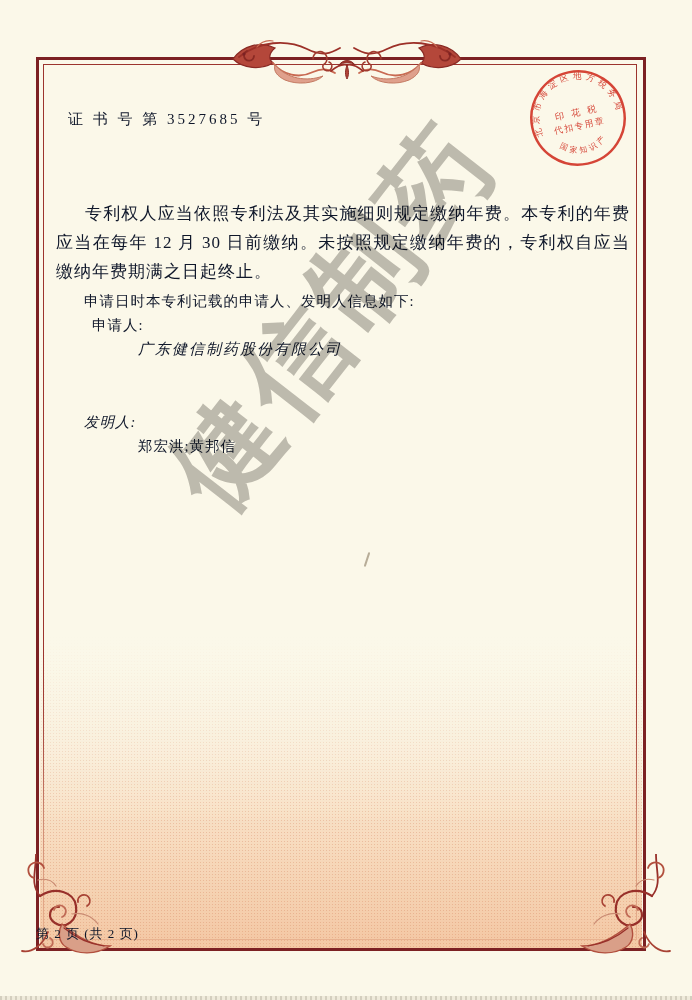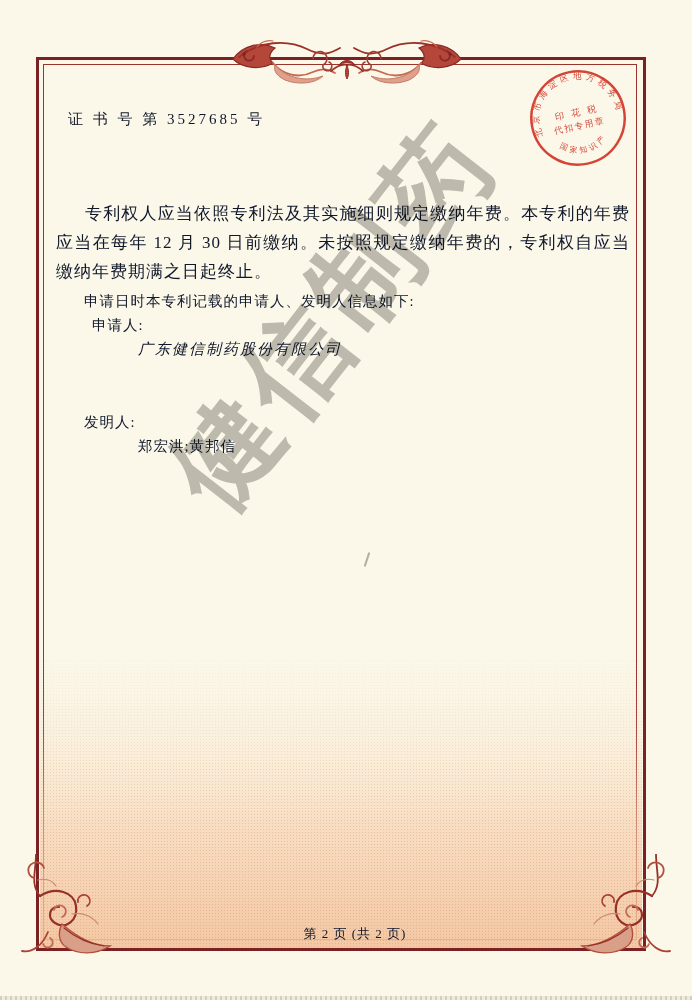--- a/index.html
+++ b/index.html
@@ -34,25 +34,25 @@
   .txt{position:absolute;color:#0f172a;}
   .cert-no{left:68px;top:110px;font-size:15px;letter-spacing:3px;}
   .fee-notice{
     left:56px;top:199px;width:574px;
     font-size:17px;line-height:29px;letter-spacing:1px;
     text-indent:29px;text-align:justify;
   }
   .info-heading{left:84px;top:292px;font-size:14.5px;letter-spacing:1px;}
   .applicant-label{left:84px;top:316px;font-size:14.5px;letter-spacing:1px;margin-left:8px;}
   .applicant-name{left:138px;top:340px;font-size:15px;letter-spacing:2px;font-style:italic;}
-  .inventor-label{left:84px;top:413px;font-size:14.5px;letter-spacing:1px;}
+  .inventor-label{left:84px;top:413px;font-size:14.5px;letter-spacing:1px;font-style:italic;}
   .inventor-names{left:138px;top:437px;font-size:14.5px;letter-spacing:1px;}
   .footer-page{
-    left:36px;top:925px;width:582px;text-align:center;
-    font-size:13px;letter-spacing:1px;z-index:6;padding-left:28px;
+    left:36px;top:925px;width:582px;text-align:left;
+    font-size:13px;letter-spacing:1px;z-index:6;
   }
   
   .watermark{
     position:absolute;left:93px;top:258px;width:480px;height:115px;
     line-height:115px;text-align:center;
     font-size:105px;letter-spacing:8px;font-weight:bold;
     color:rgba(118,116,112,0.46);
     transform:rotate(-52deg);
     mix-blend-mode:multiply;
     z-index:5;white-space:nowrap;

